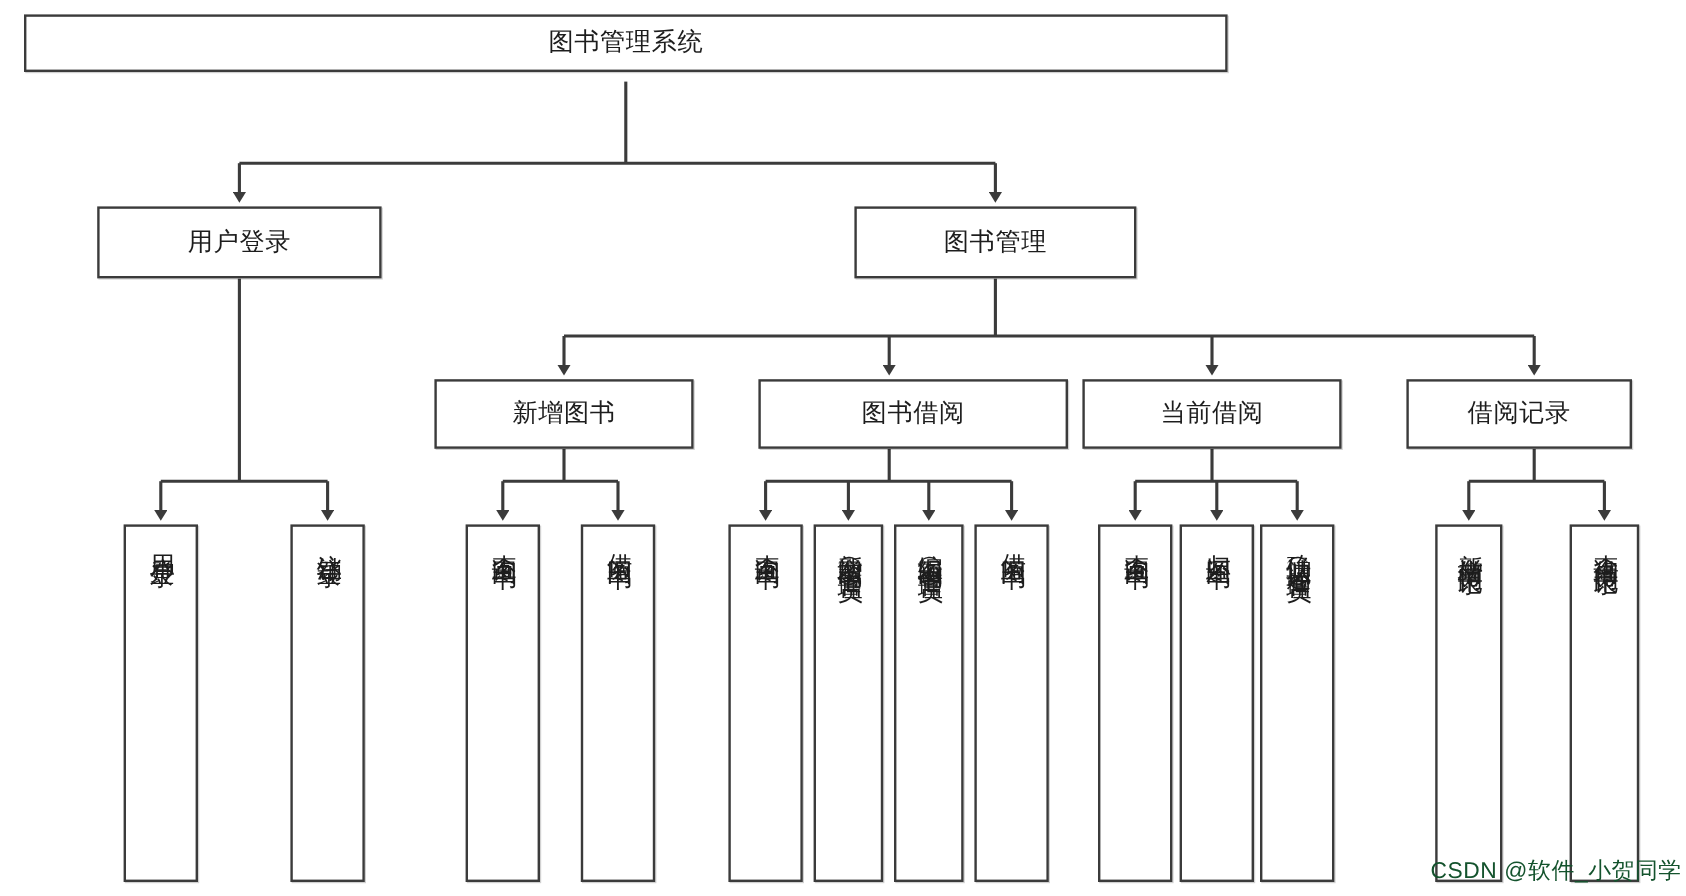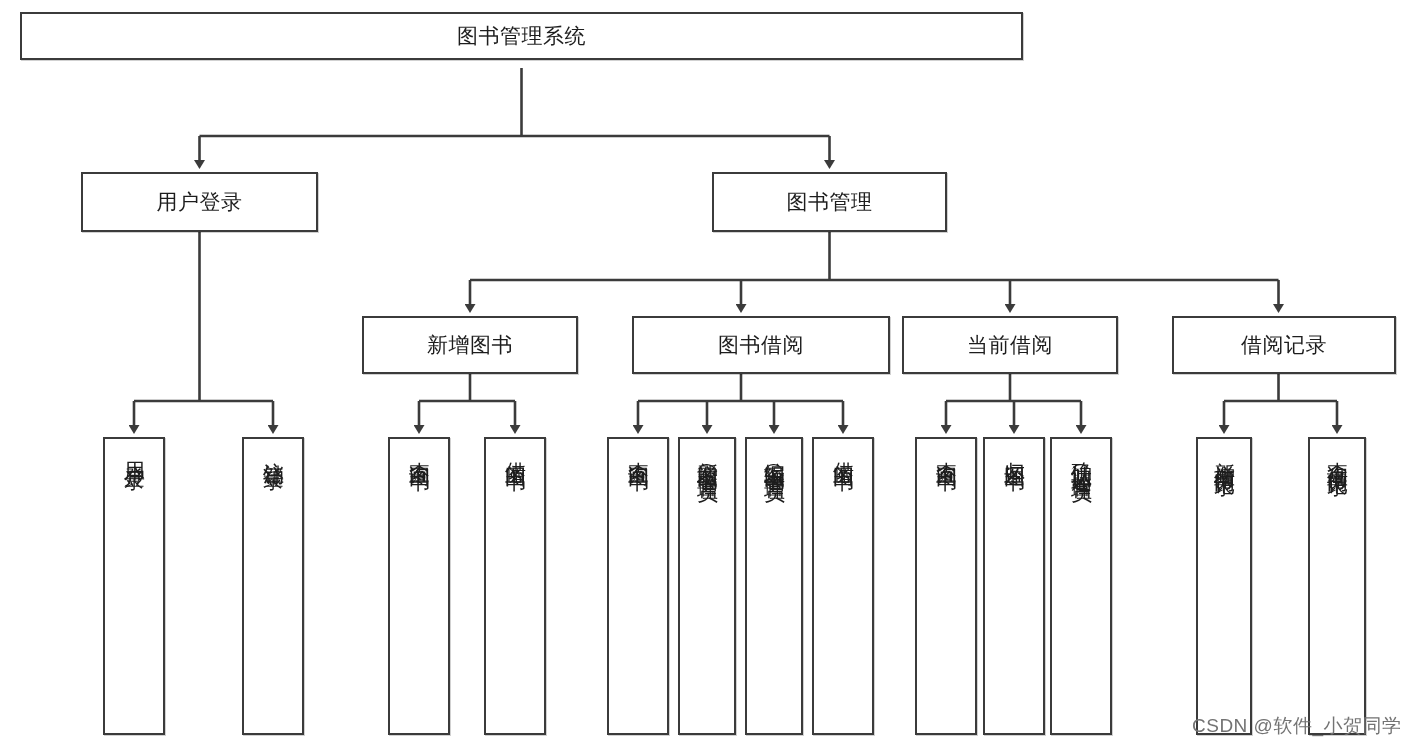--- a/index.html
+++ b/index.html
@@ -53,21 +53,21 @@
   .node.vertical .node-label {
     writing-mode: vertical-rl;
     text-orientation: upright;
     font-size: 21px;
     letter-spacing: 3px;
     white-space: nowrap;
   }
   .watermark {
     position: absolute;
     font-size: 19px;
-    color: #737373;
+    color: #14532d;
     white-space: nowrap;
     letter-spacing: 0.5px;
   }
 </style>
 </head>
 <body>
 
 <div id="canvas">
   <svg id="edges" viewBox="0 0 1405 747" xmlns="http://www.w3.org/2000/svg">
     <defs>
@@ -124,21 +124,21 @@
       </div>
       <div class="node horizontal" style="left: 362px; top: 316px; width: 216px; height: 58px;">
         <span class="node-label">新增图书</span>
       </div>
       <div class="node horizontal" style="left: 632px; top: 316px; width: 258px; height: 58px;">
         <span class="node-label">图书借阅</span>
       </div>
       <div class="node horizontal" style="left: 902px; top: 316px; width: 216px; height: 58px;">
         <span class="node-label">当前借阅</span>
       </div>
-      <div class="node horizontal" style="left: 1172px; top: 316px; width: 224px; height: 58px;">
+      <div class="node horizontal" style="left: 1172px; top: 316px; width: 188px; height: 58px;">
         <span class="node-label">借阅记录</span>
       </div>
       <div class="node vertical" style="left: 103px; top: 437px; width: 62px; height: 298px;">
         <span class="node-label">用户登录</span>
       </div>
       <div class="node vertical" style="left: 242px; top: 437px; width: 62px; height: 298px;">
         <span class="node-label">注销登录</span>
       </div>
       <div class="node vertical" style="left: 388px; top: 437px; width: 62px; height: 298px;">
         <span class="node-label">查询图书</span>

